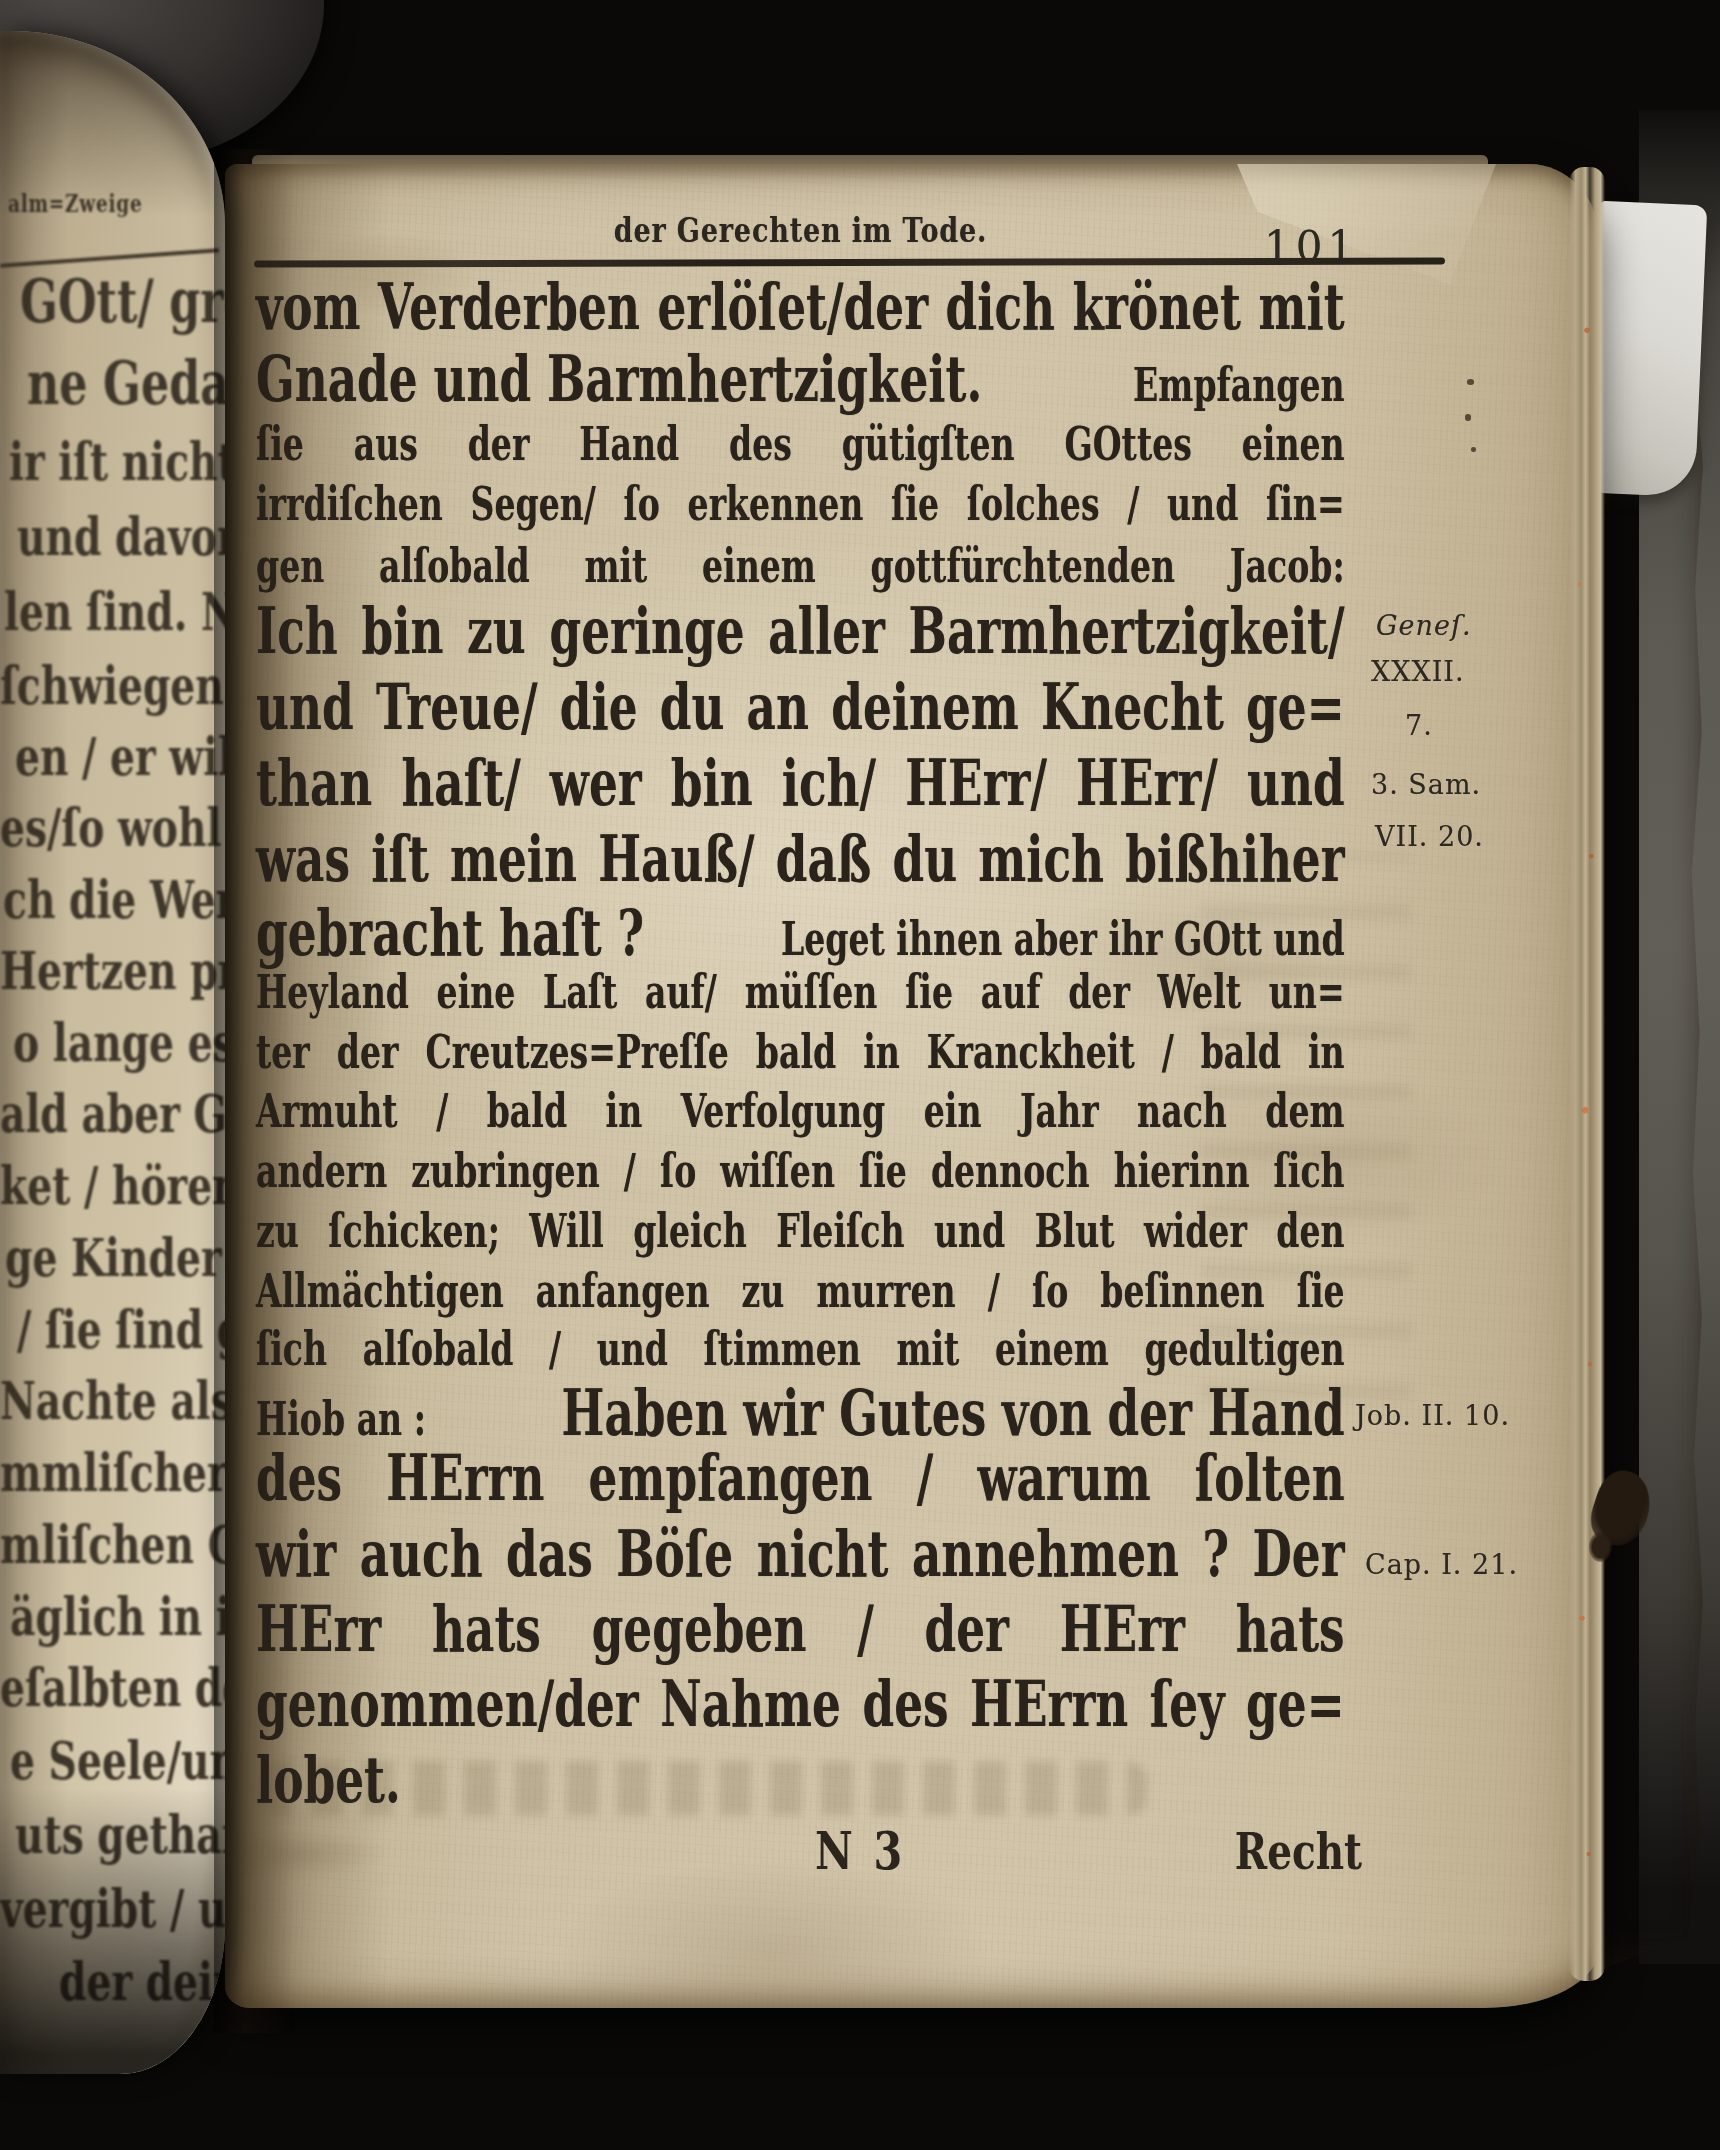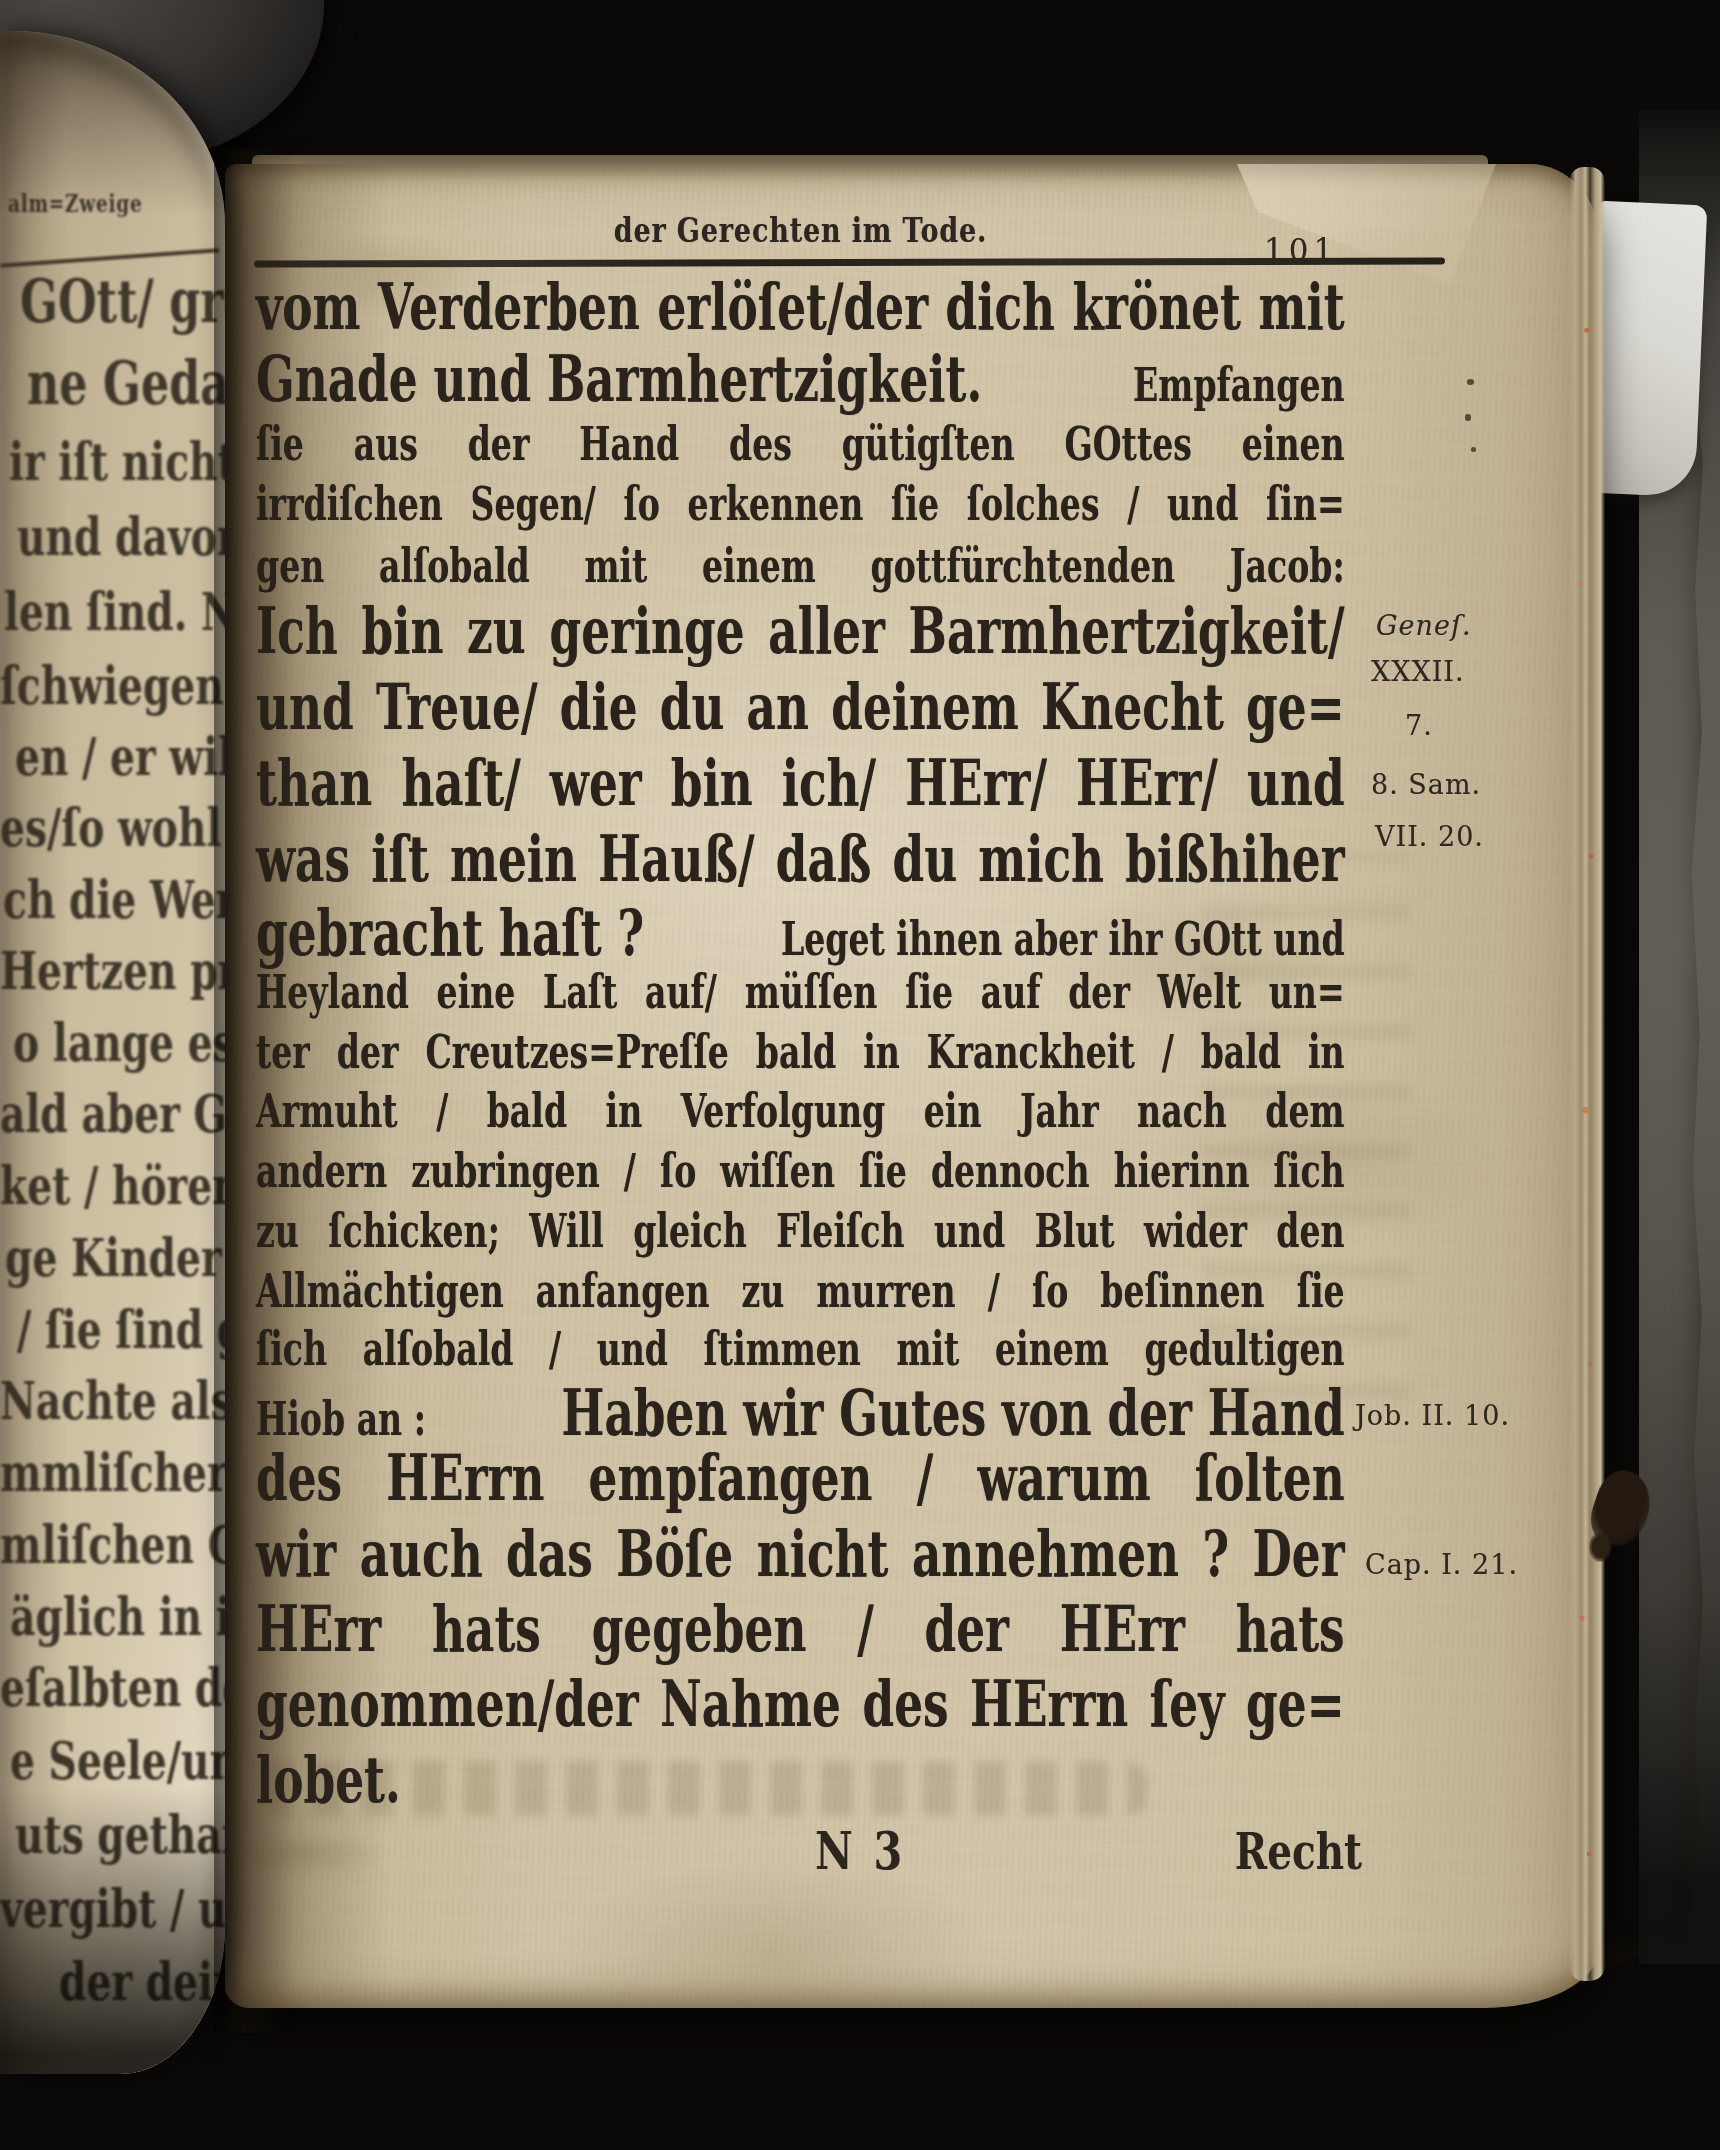--- a/index.html
+++ b/index.html
@@ -51,21 +51,21 @@
     background:linear-gradient(90deg,rgba(48,33,16,.5),rgba(70,52,28,.22) 6%,rgba(0,0,0,0) 12%);}
 
   .fold-top-right{position:absolute;left:1012px;top:0px;width:259px;height:120px;z-index:2;
     background:linear-gradient(160deg,rgba(235,226,203,.85),rgba(214,203,177,.3) 70%);
     clip-path:polygon(0 0,100% 0,82% 100%,8% 40%);opacity:.7;}
 
   
   .running-title{position:absolute;left:31px;top:47px;width:1089px;text-align:center;z-index:9;
     font-size:33px;font-weight:700;color:#2c2620;transform:scaleX(.82);transform-origin:50% 0;
     letter-spacing:1px;text-shadow:0 0 1px rgba(44,36,24,.5);}
-  .page-number{position:absolute;left:1039px;top:68px;z-index:9;font-size:31px;color:#2e2822;
+  .page-number{position:absolute;left:1039px;top:58px;z-index:9;font-size:42px;color:#2e2822;
     letter-spacing:5px;text-shadow:0 0 0.5px rgba(44,36,24,.5);}
   .head-rule{position:absolute;left:29px;top:95px;width:1191px;height:6.5px;z-index:9;
     background:linear-gradient(90deg,#2a241d 0%,#383026 18%,#241f18 40%,#332b22 70%,#262019 100%);
     border-radius:3.5px;transform:rotate(-.15deg);}
 
   .textblock{position:absolute;left:31px;top:0;width:1089px;height:1844px;z-index:9;color:#29231c;}
   .line{position:absolute;left:0;transform:scaleX(.72);transform-origin:0 0;width:1512px;
     white-space:nowrap;font-weight:700;line-height:1;text-shadow:0 0 1px rgba(40,30,20,.45);}
   .line.fill{white-space:normal;text-align:justify;text-align-last:justify;}
   .line.flexline{display:flex;justify-content:space-between;align-items:baseline;}
@@ -189,21 +189,21 @@
         <div class="line fill" style="top: 1359px;"><span class="t-large">wir auch das Böſe nicht annehmen ? Der</span></div>
         <div class="line fill" style="top: 1434px;"><span class="t-large">HErr hats gegeben / der HErr hats</span></div>
         <div class="line fill" style="top: 1509px;"><span class="t-large">genommen/der Nahme des HErrn ſey ge=</span></div>
         <div class="line" style="top: 1585px;"><span class="t-large">lobet.</span></div>
       </div>
 
     <div id="margin-notes">
         <div class="margin-note" style="top: 446px; left: 1151px; font-style: italic;">Geneſ.</div>
         <div class="margin-note" style="top: 492px; left: 1146px;">XXXII.</div>
         <div class="margin-note" style="top: 546px; left: 1180px;">7.</div>
-        <div class="margin-note" style="top: 605px; left: 1146px;">8. Sam.</div>
+        <div class="margin-note" style="top: 605px; left: 1146px;">3. Sam.</div>
         <div class="margin-note" style="top: 657px; left: 1150px;">VII. 20.</div>
         <div class="margin-note" style="top: 1236px; left: 1130px;">Job. II. 10.</div>
         <div class="margin-note" style="top: 1385px; left: 1140px;">Cap. I. 21.</div>
       </div>
 
     <div class="ghost-band"></div>
     <div class="ghost-blob"></div>
     <div class="ghost-col"></div>
 
     <div class="speck" style="left:1242px;top:215px;width:6.5px;height:5.5px"></div>

